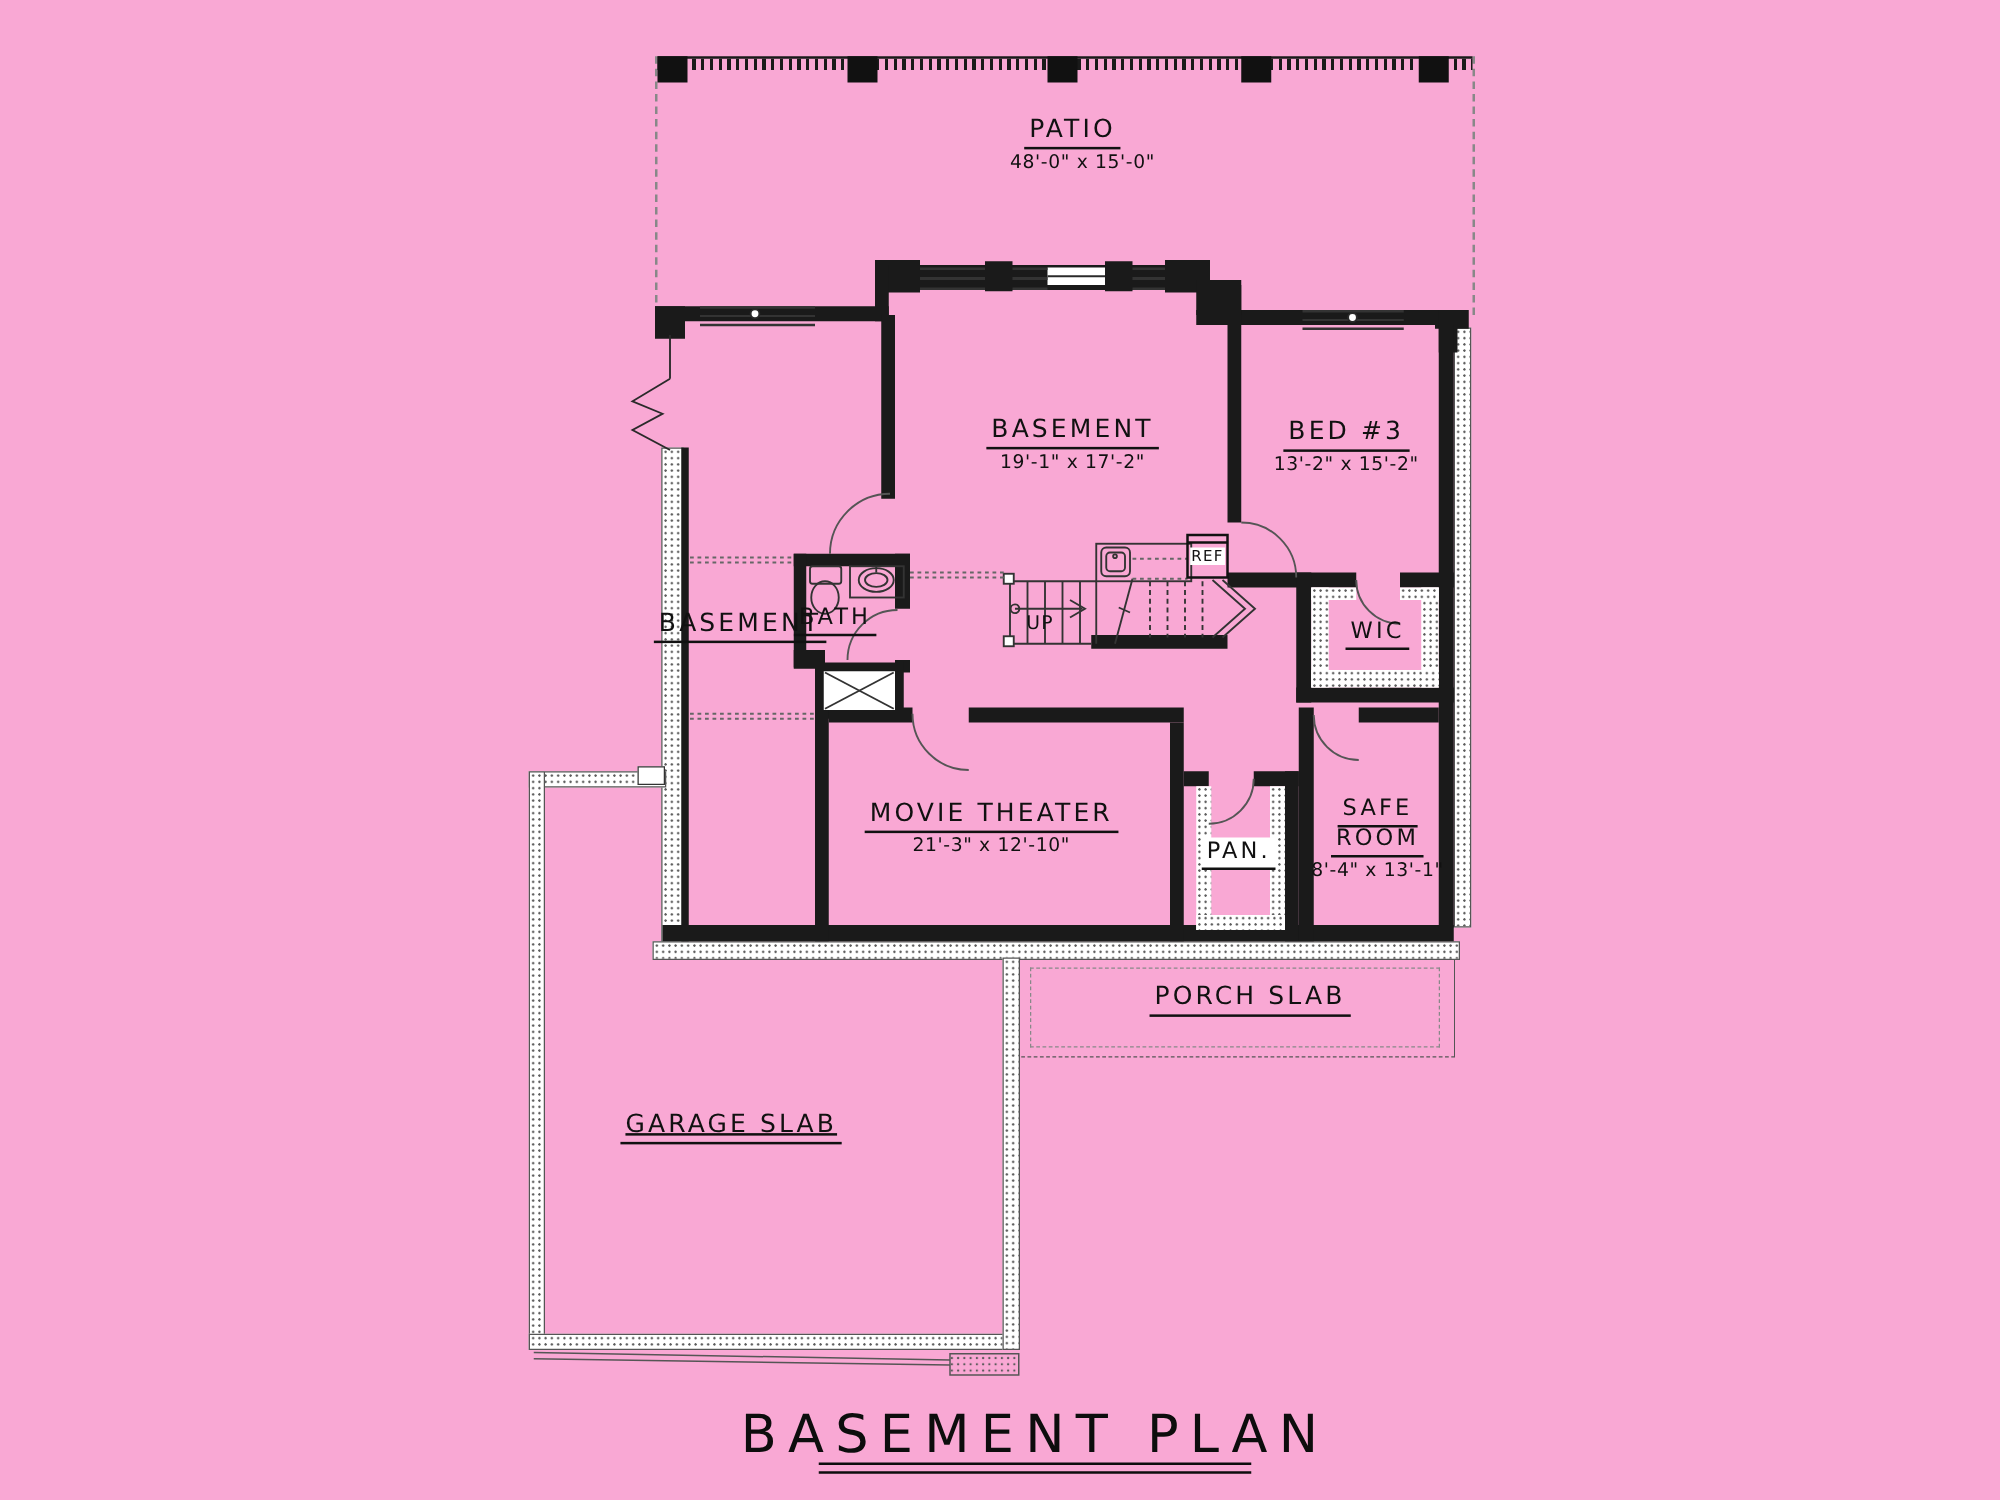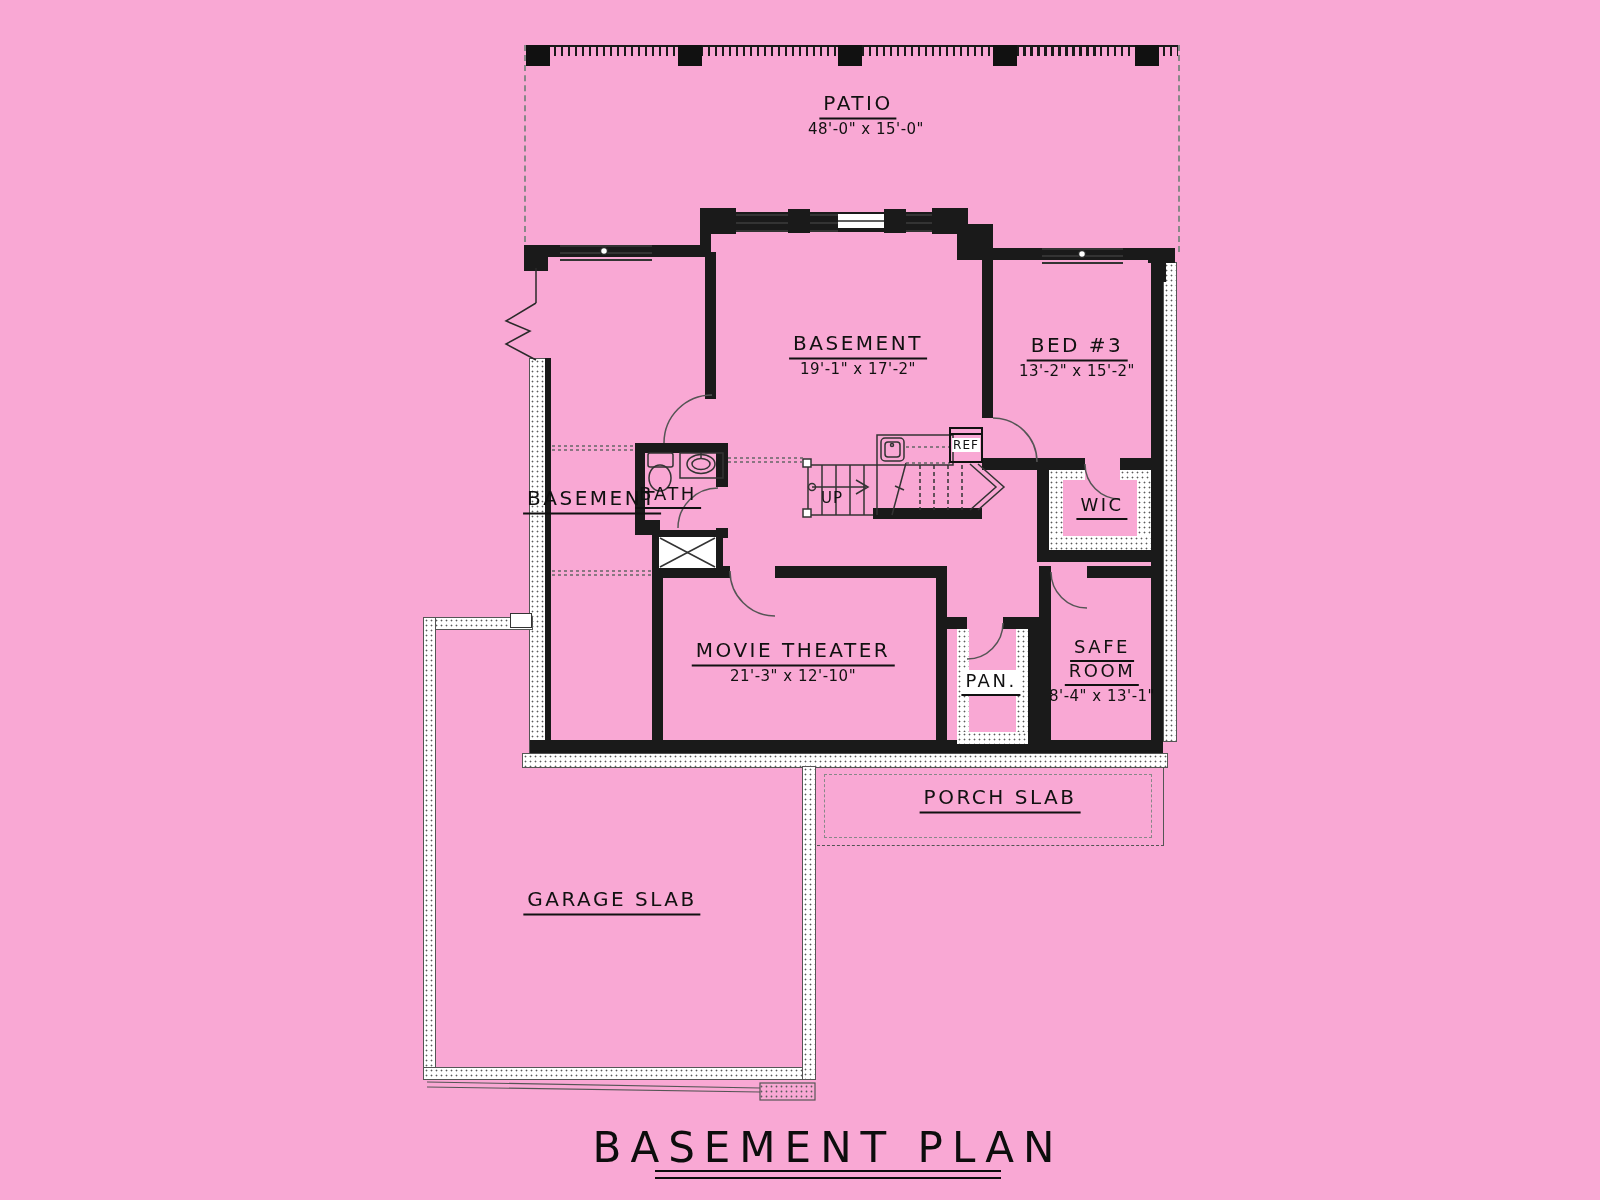--- a/index.html
+++ b/index.html
@@ -250,18 +250,18 @@
   <div class="label u" style="left:793px;top:652px;">MOVIE THEATER</div>
   <div class="dims" style="left:793px;top:676px;">21'-3" x 12'-10"</div>
 
   <div class="label u bg" style="left:991px;top:683px;font-size:18px;text-align:center;">PAN.</div>
 
   <div class="label u" style="left:1102px;top:649px;font-size:18px;">SAFE</div>
   <div class="label u" style="left:1102px;top:673px;font-size:18px;">ROOM</div>
   <div class="dims" style="left:1102px;top:696px;">8'-4" x 13'-1"</div>
 
   <div class="label u" style="left:1000px;top:799px;">PORCH SLAB</div>
-  <div class="label u" style="left:612px;top:901px;">GARAGE SLAB</div>
+  <div class="label u" style="left:585px;top:901px;text-decoration:underline;">GARAGE SLAB</div>
 
   <div class="plan-title" style="left:828px;top:1147px;">BASEMENT PLAN</div>
   <div class="title-underline" style="left:655px;top:1170px;width:346px;"></div>
 
 </div>
 
 </body></html>

